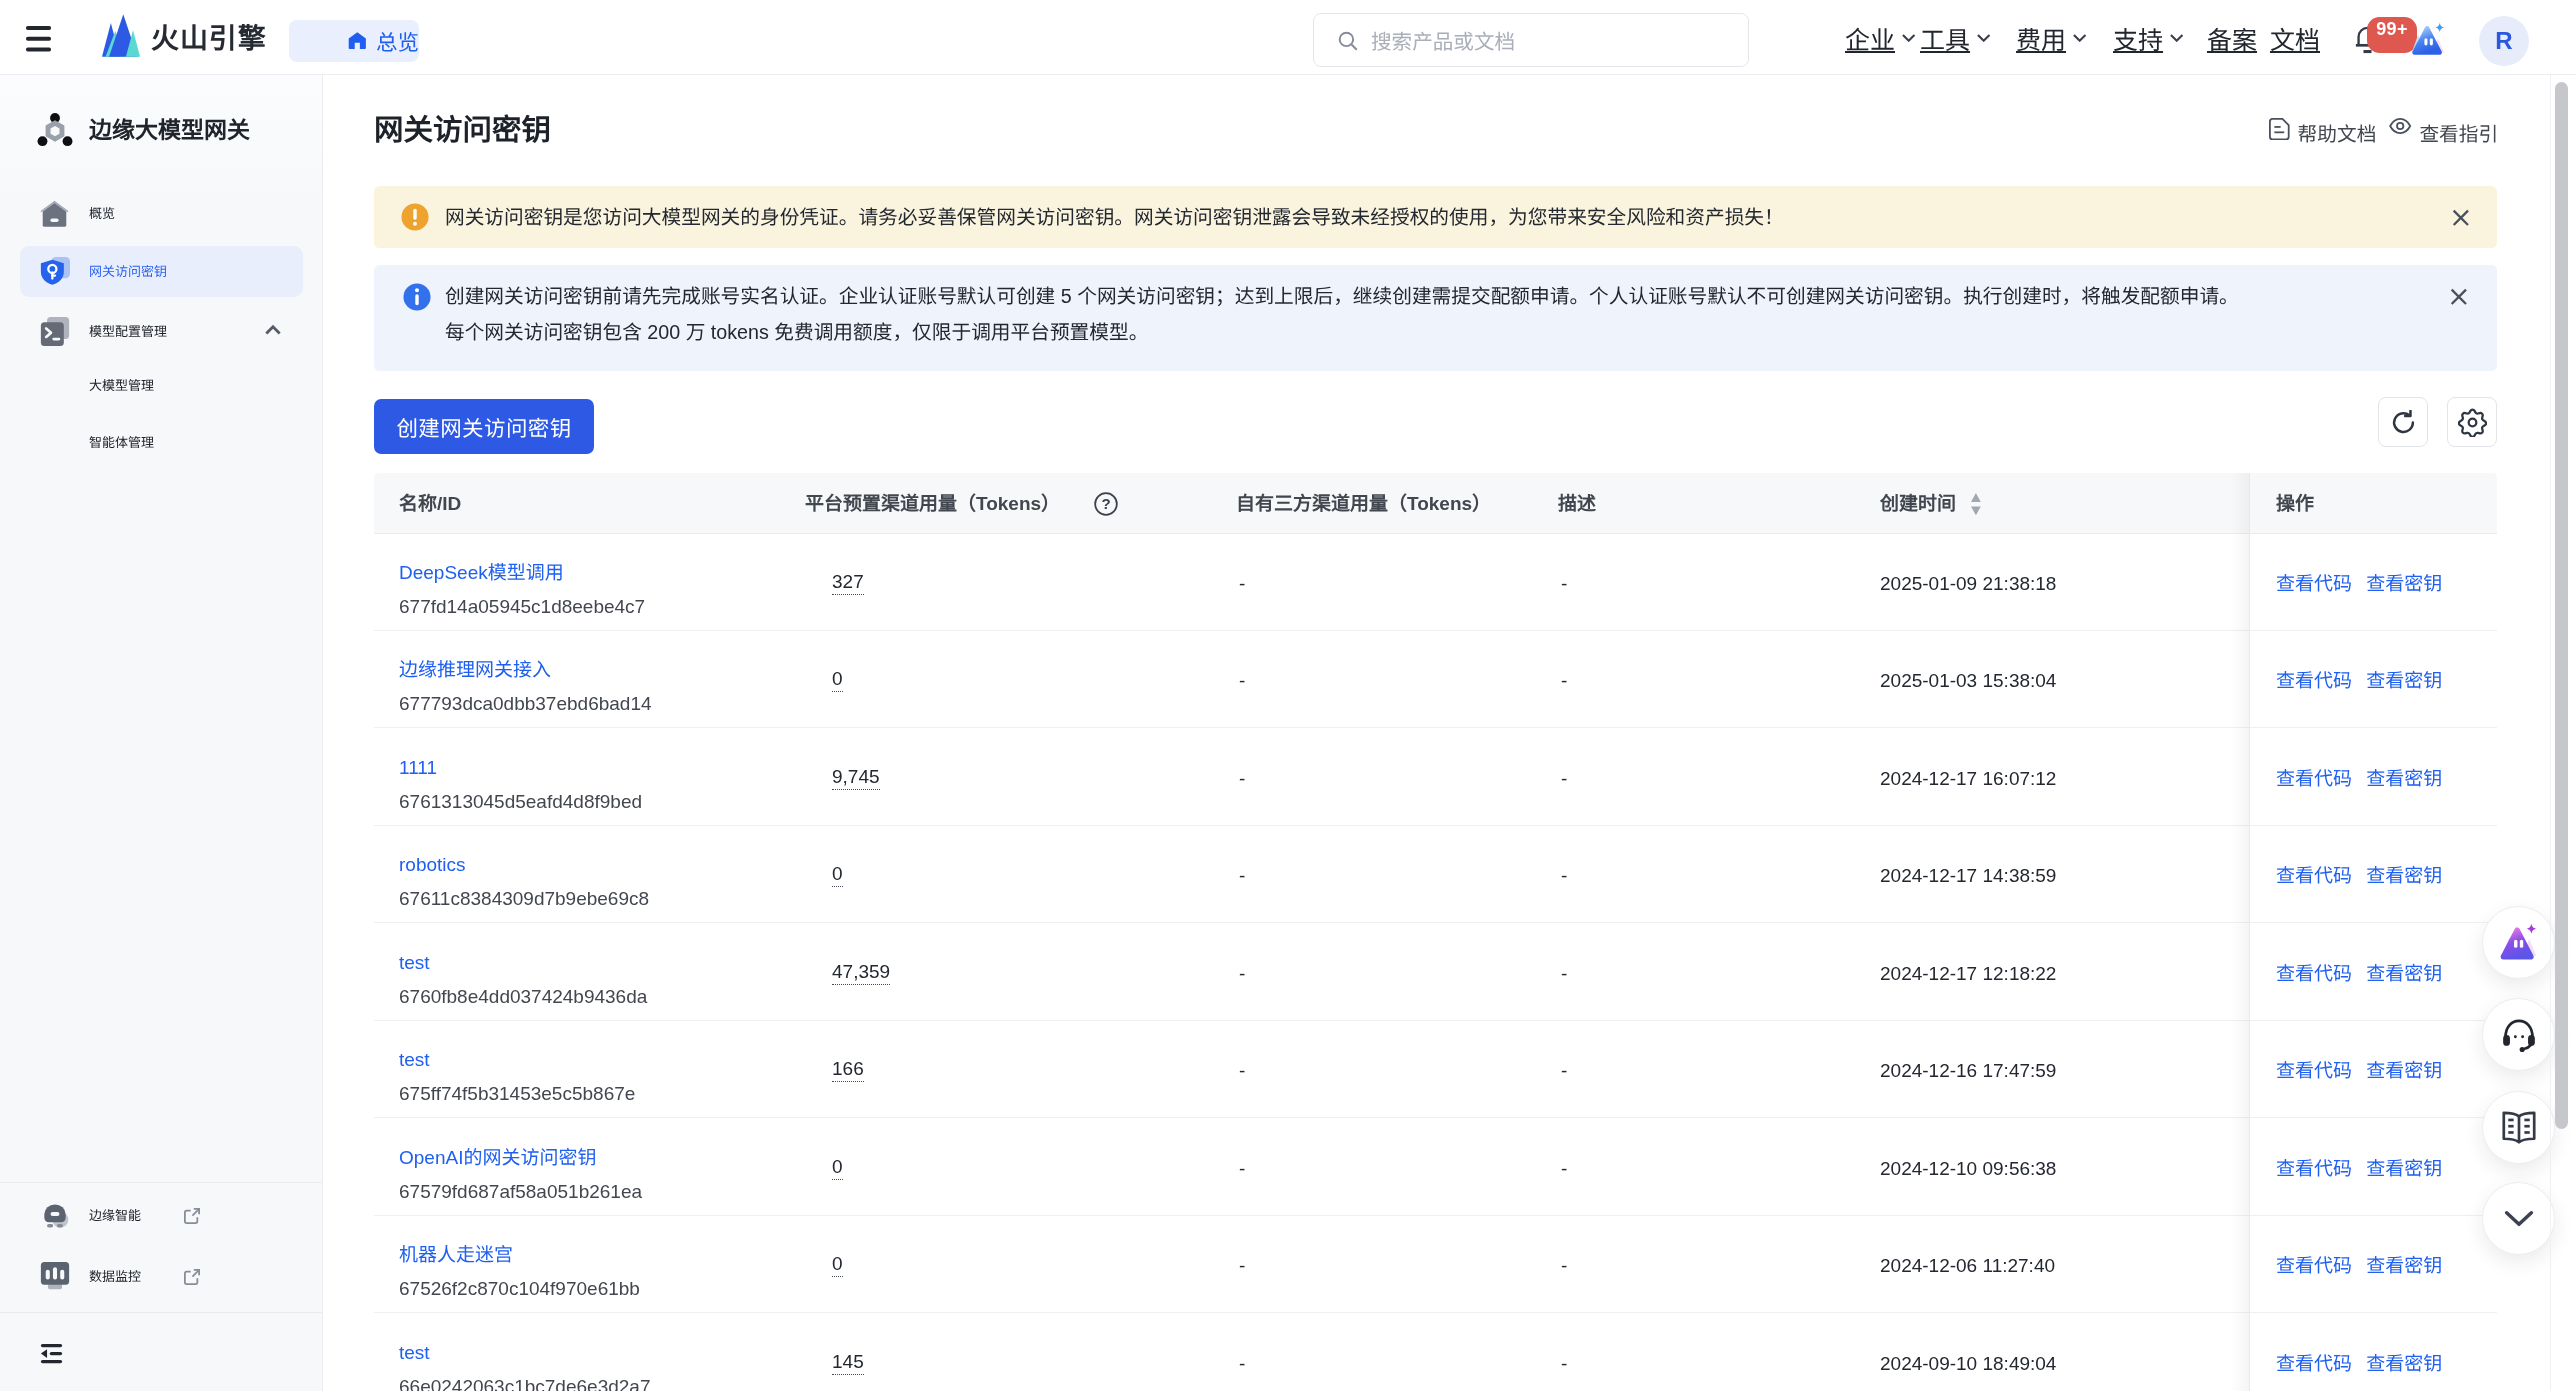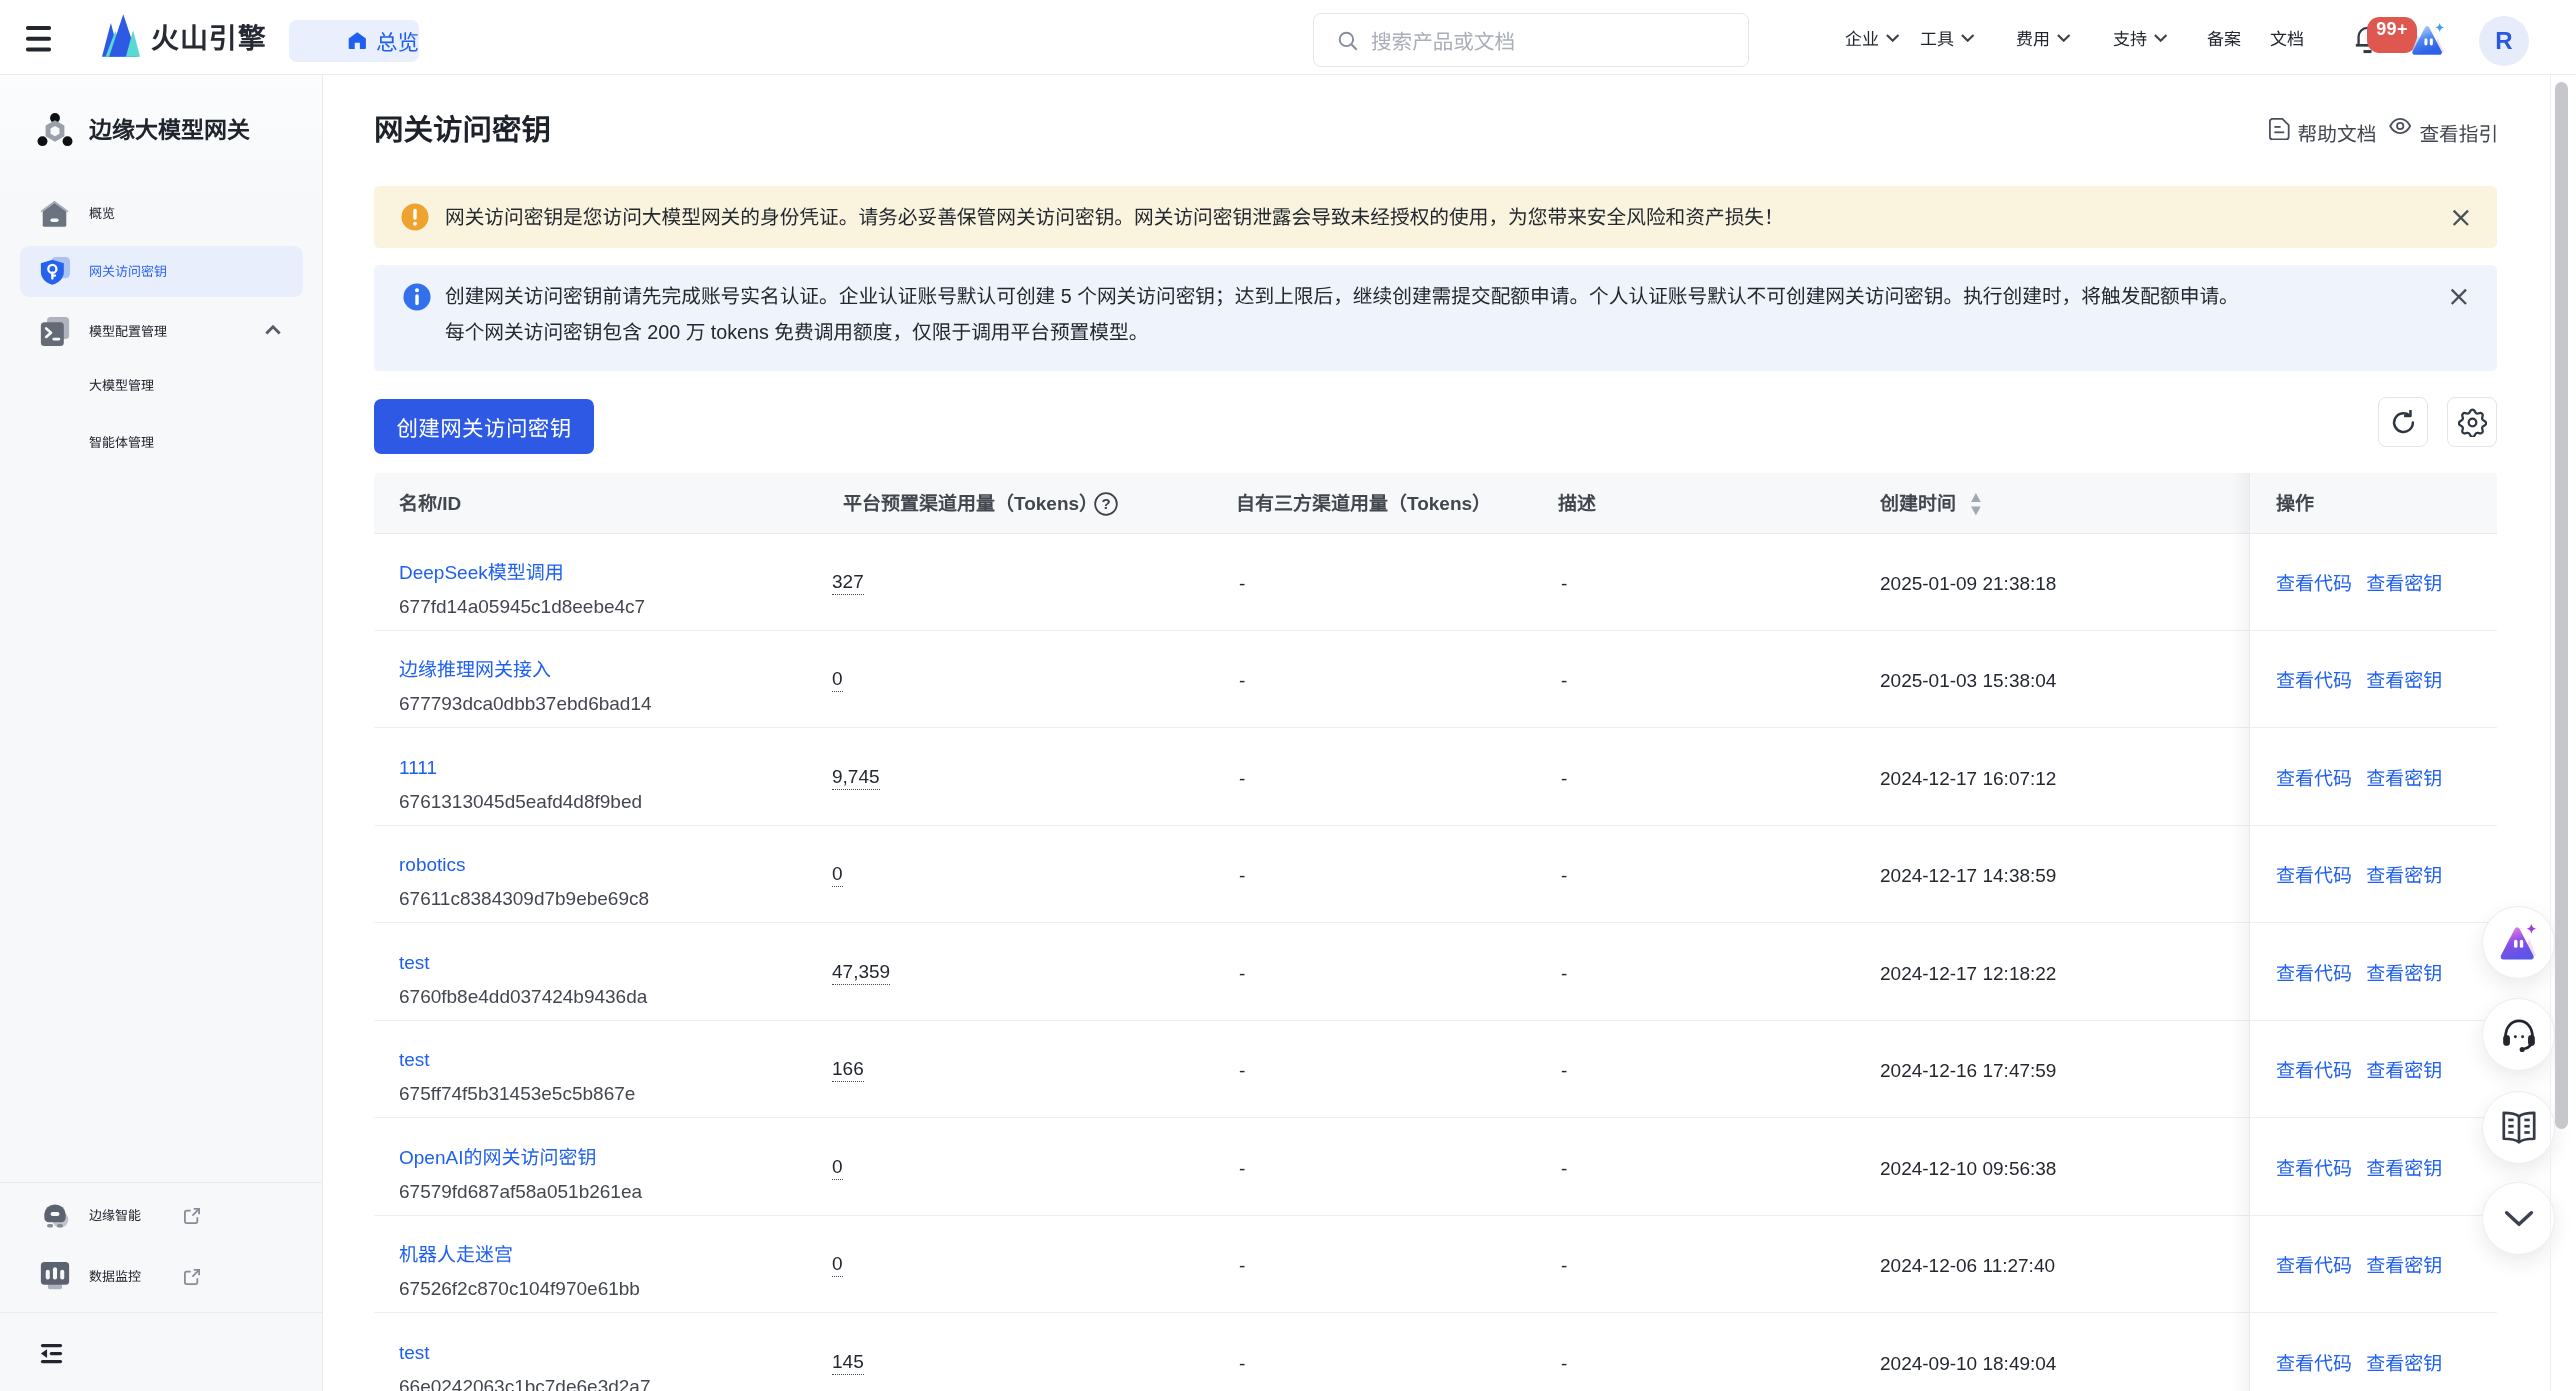--- a/index.html
+++ b/index.html
@@ -8,21 +8,21 @@
   body { font-family:"Liberation Sans",sans-serif; color:#1d2129; background:#fff; position:relative; }
   .abs { position:absolute; }
 
   
   #topbar { position:absolute; left:0; top:0; width:2576px; height:75px; background:#fff; border-bottom:0.9px solid #ebedf0; z-index:30; }
   .brand { position:absolute; left:151px; top:0; height:75px; line-height:77px; font-size:28px; font-weight:700; color:#262a33; letter-spacing:0.9px;}
   .pill { position:absolute; left:289px; top:19.7px; width:130px; height:42px; border-radius:8px; background:#e9effd; display:flex; align-items:center; justify-content:flex-end; gap:8px; }
   .pill span { font-size:21.5px; color:#1f5ef0; }
   #search { position:absolute; left:1313px; top:13.4px; width:436px; height:54px; border:1.8px solid #e4e6ea; border-radius:8px; background:#fff; display:flex; align-items:center; }
   #search .ph { font-size:20.6px; color:#a9aeb8; margin-left:12.5px;font-family:Liberation Serif, serif; }
-  .navitem { position:absolute; top:0; height:75px; display:flex; align-items:center; gap:7.2px; font-size:17px; color:#21252d; }
+  .navitem { position:absolute; top:0; height:75px; display:flex; align-items:center; gap:7.2px; font-size:25px; color:#21252d;text-decoration:underline; }
   .badge99 { position:absolute; left:2367px; top:17px; width:50px; height:36px; background:#df5850; border-radius:12.5px; color:#fff; font-size:18px; font-weight:700; text-align:center; line-height:24px; letter-spacing:0.4px;}
   .avatar { position:absolute; left:2479px; top:16px; width:50px; height:50px; border-radius:50%; background:#e7ecfa; color:#2a59e0; font-size:24px; font-weight:700; display:flex; align-items:center; justify-content:center; }
 
   
   #sidebar { position:absolute; left:0; top:75px; width:323px; height:1317px; background:linear-gradient(180deg,#fbfcfd 0%,#f7f8fa 10%,#f7f8fa 100%); border-right:0.9px solid #eaecf0; z-index:20; }
   #sidebar .ptitle { position:absolute; left:89px; top:38px; font-size:23px; font-weight:700; color:#20242c; line-height:34px; }
   .sitem { position:absolute; left:89px; font-size:13px; color:#20242c; line-height:29px; }
   .active-bg { position:absolute; left:19.7px; top:171px; width:283px; height:51px; border-radius:9px; background:#e8eefc; }
   .sdivider { position:absolute; left:0; width:323px; height:0.9px; background:#e9ebef; }
 
@@ -272,21 +272,21 @@
   <div class="iconbtn" style="left:2124px">
     <svg width="29" height="29" viewBox="0 0 32 32" fill="none" stroke="#2f3642" stroke-width="2.5">
       <path d="M13.7 3.2 a2.6 2.6 0 0 1 4.6 0 l0.9 1.7 a2.6 2.6 0 0 0 2.9 1.2 l1.9 -0.5 a2.6 2.6 0 0 1 3.2 3.2 l-0.5 1.9 a2.6 2.6 0 0 0 1.2 2.9 l1.7 0.9 a2.6 2.6 0 0 1 0 4.6 l-1.7 0.9 a2.6 2.6 0 0 0 -1.2 2.9 l0.5 1.9 a2.6 2.6 0 0 1 -3.2 3.2 l-1.9 -0.5 a2.6 2.6 0 0 0 -2.9 1.2 l-0.9 1.7 a2.6 2.6 0 0 1 -4.6 0 l-0.9 -1.7 a2.6 2.6 0 0 0 -2.9 -1.2 l-1.9 0.5 a2.6 2.6 0 0 1 -3.2 -3.2 l0.5 -1.9 a2.6 2.6 0 0 0 -1.2 -2.9 l-1.7 -0.9 a2.6 2.6 0 0 1 0 -4.6 l1.7 -0.9 a2.6 2.6 0 0 0 1.2 -2.9 l-0.5 -1.9 a2.6 2.6 0 0 1 3.2 -3.2 l1.9 0.5 a2.6 2.6 0 0 0 2.9 -1.2 Z"></path>
       <circle cx="16" cy="16" r="4.2"></circle>
     </svg>
   </div>
 
   <div id="table">
     <div id="thead">
       <div class="th" style="left:25px">名称/ID</div>
-      <div class="th" style="left:469px">平台预置渠道用量（Tokens）</div>
+      <div class="th" style="left:431px">平台预置渠道用量（Tokens）</div>
       <svg class="abs" style="left:720px;top:19px" width="24" height="24" viewBox="0 0 27 27" fill="none" stroke="#3c414b" stroke-width="2">
         <circle cx="13.5" cy="13.5" r="12.2"></circle>
         <text x="13.5" y="19.6" text-anchor="middle" font-size="17" font-weight="600" fill="#3c414b" stroke="none" font-family="Liberation Sans,sans-serif">?</text>
       </svg>
       <div class="th" style="left:862px">自有三方渠道用量（Tokens）</div>
       <div class="th" style="left:1184px">描述</div>
       <div class="th" style="left:1506px">创建时间</div>
       <svg class="abs" style="left:1597px;top:19.7px" width="9.8" height="22.4" viewBox="0 0 11 25">
         <path d="M5.5 0 L11 10 L0 10 Z" fill="#a2a8b3"></path>
         <path d="M5.5 25 L11 15 L0 15 Z" fill="#a2a8b3"></path>

